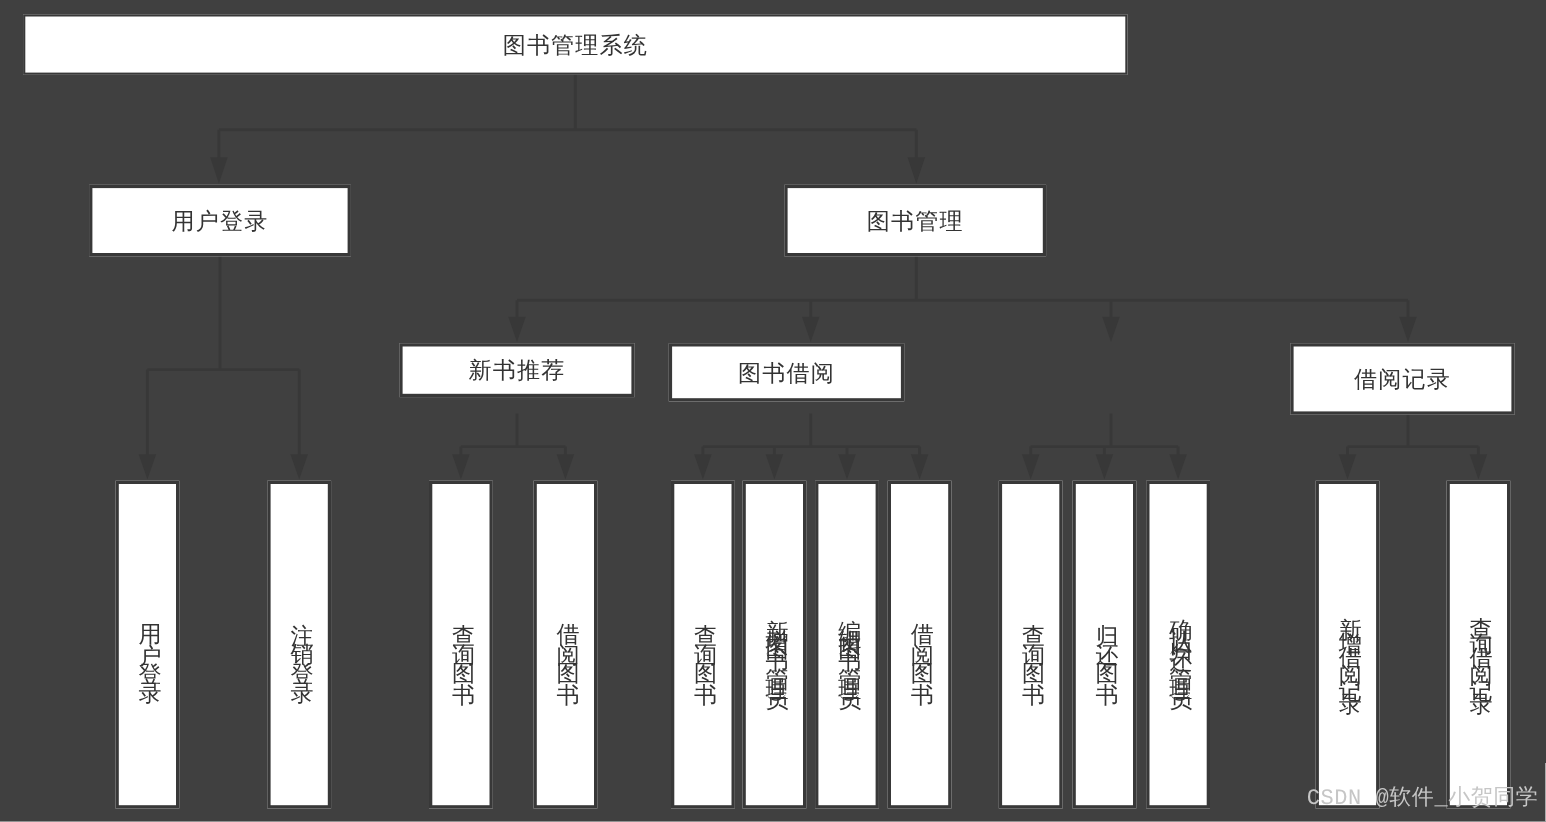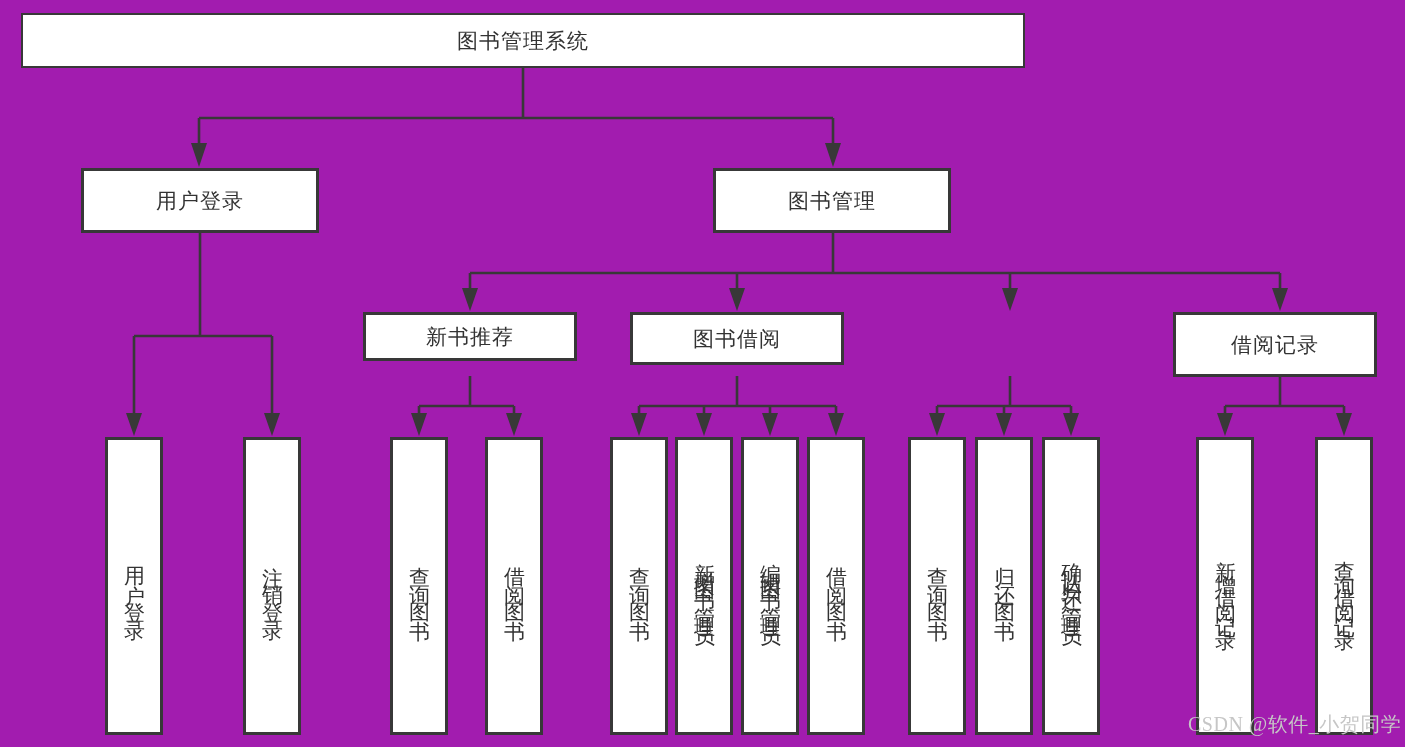--- a/index.html
+++ b/index.html
@@ -1,18 +1,18 @@
 <!DOCTYPE html>
 <html lang="zh"><head>
 <meta charset="utf-8">
 <style>
   html,body{margin:0;padding:0;background:#fff;}
   .canvas{
-    position:relative;width:1405px;height:747px;background:#a21caf;
-    font-family:Liberation Serif, serif;color:#333333;overflow:hidden;
+    position:relative;width:1405px;height:747px;background:#404040;
+    font-family:Liberation Mono, monospace;color:#333333;overflow:hidden;
   }
   .connectors{position:absolute;left:0;top:0;z-index:1;}
   .node{
     position:absolute;box-sizing:border-box;background:#ffffff;
     border:3px solid #383838;display:flex;align-items:center;justify-content:center;
     z-index:2;text-align:center;
   }
   .h-node{font-size:21px;letter-spacing:1px;}
   .root{border-width:2.5px;}
   .v-node span{
@@ -82,21 +82,21 @@
   <div class="node h-node" style="left:81px;top:168px;width:238px;height:65px">
     <span>用户登录</span>
   </div>
   <div class="node h-node" style="left:713px;top:168px;width:238px;height:65px">
     <span>图书管理</span>
   </div>
 
   <div class="node h-node" style="left:363px;top:312px;width:214px;height:49px">
     <span>新书推荐</span>
   </div>
-  <div class="node h-node" style="left:630px;top:312px;width:214px;height:53px">
+  <div class="node h-node" style="left:608px;top:312px;width:214px;height:53px">
     <span>图书借阅</span>
   </div>
   <div class="node h-node" style="left:1173px;top:312px;width:204px;height:65px">
     <span>借阅记录</span>
   </div>
 
   <div class="node v-node v-s" style="left:105px;top:437px;width:58px;height:298px">
     <span>用户登录</span>
   </div>
   <div class="node v-node v-s" style="left:243px;top:437px;width:58px;height:298px">

